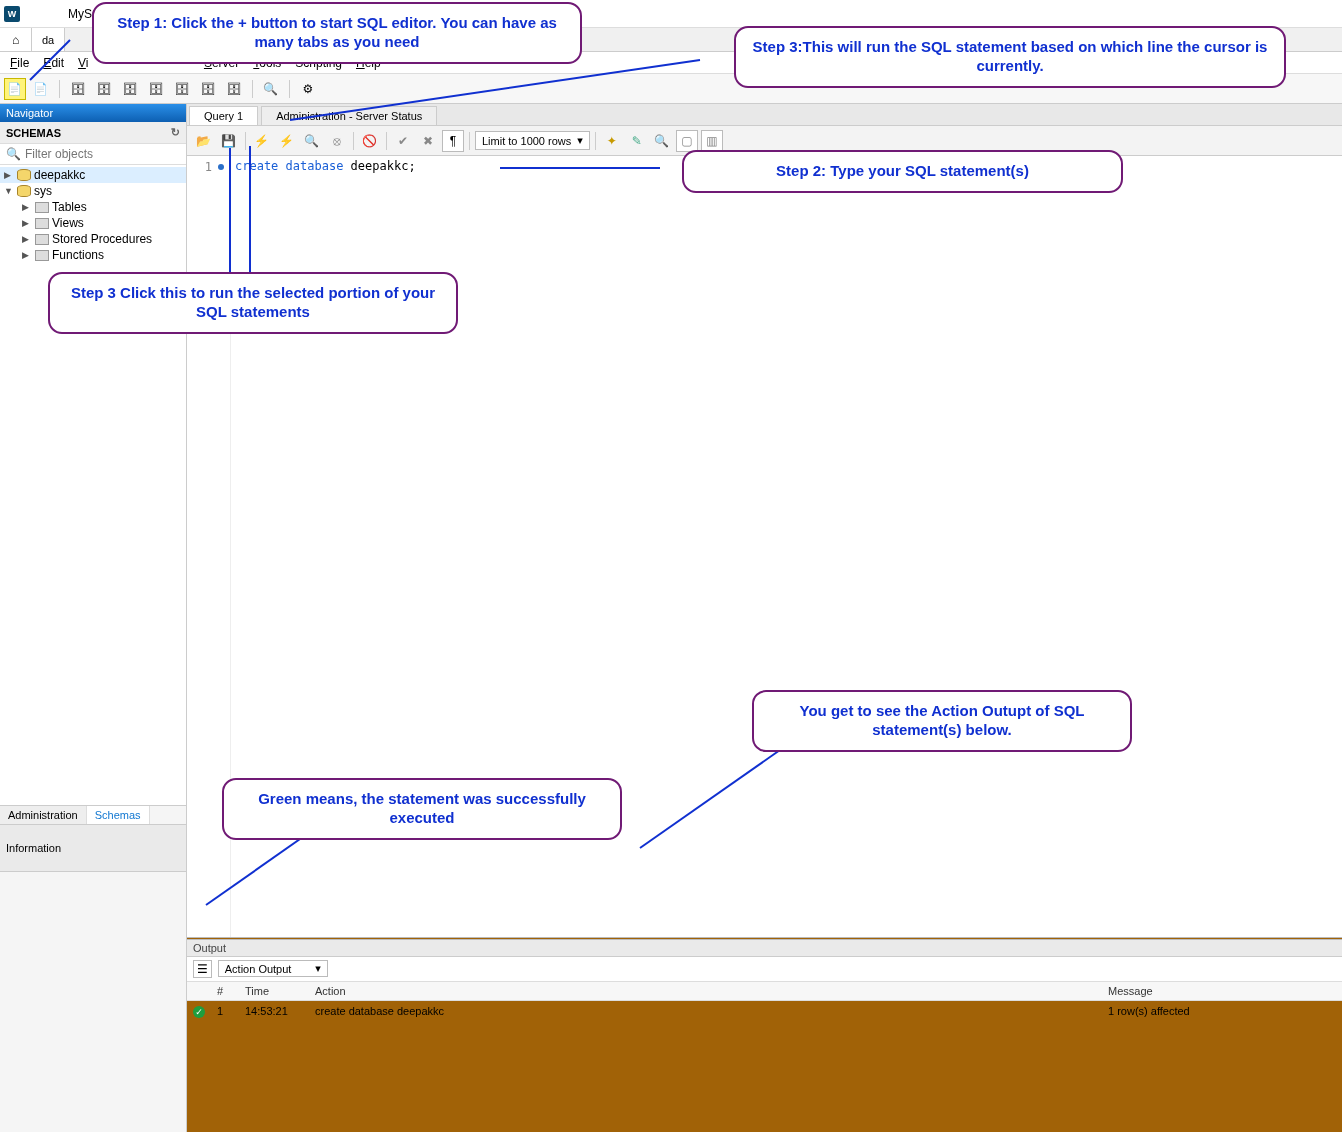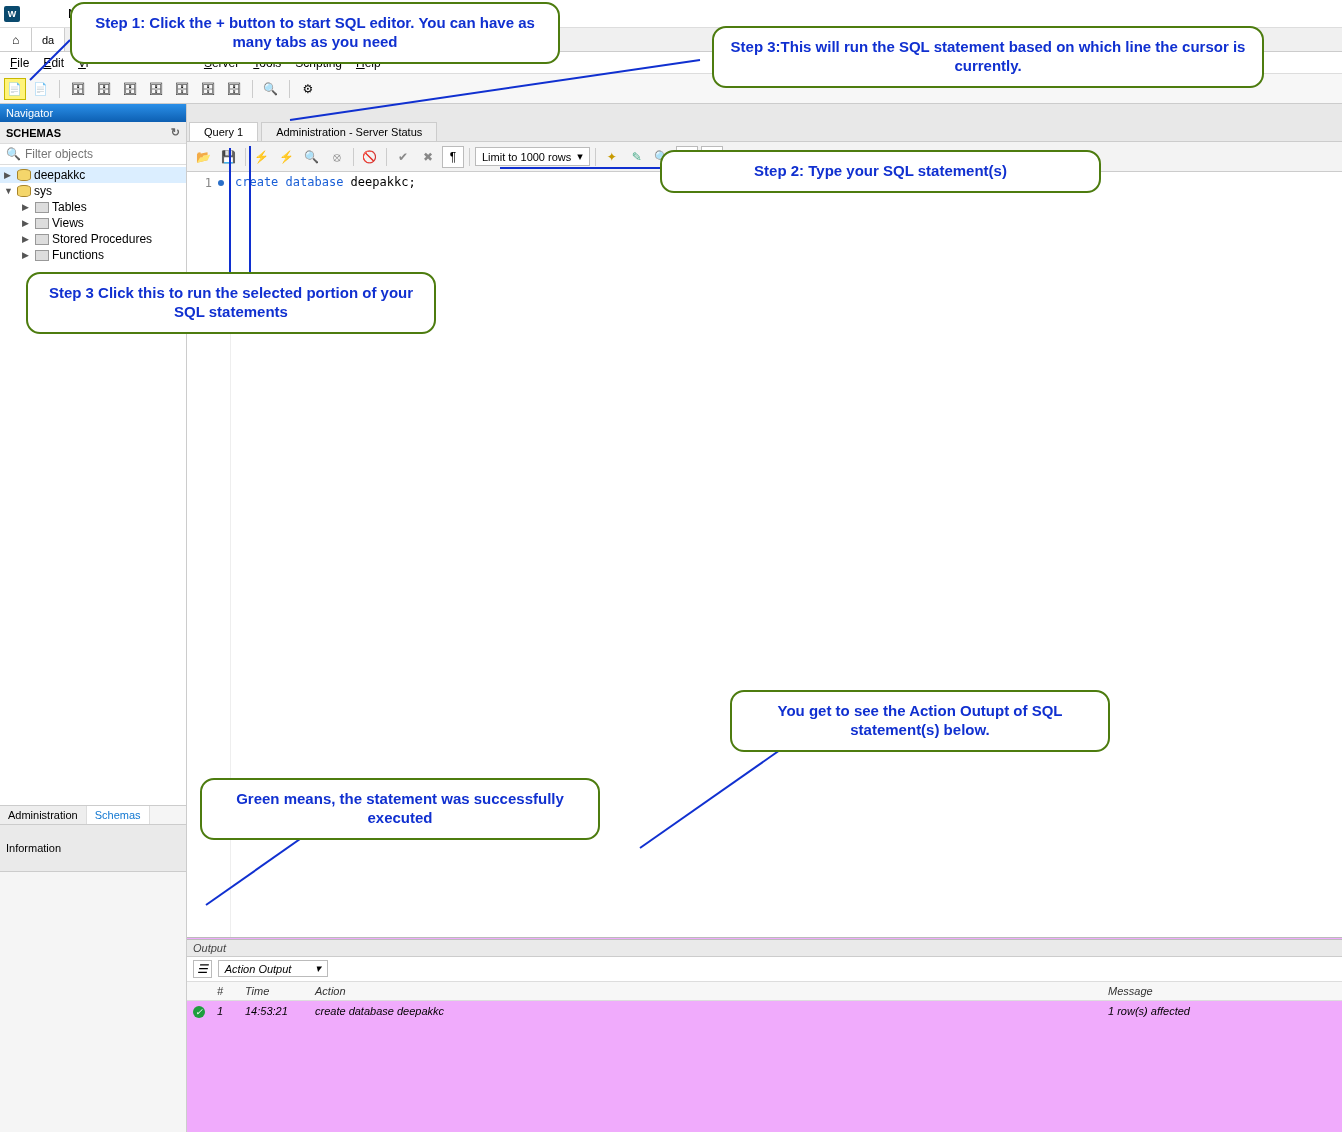--- a/index.html
+++ b/index.html
@@ -168,21 +168,21 @@
   .info-body b { font-weight:bold; }
   .schema-name { color:#0a7a2a; font-weight:bold; }
   
   .editor-area {
     flex:1;
     display:flex;
     flex-direction:column;
     background:#fff;
   }
   .editor-tabs {
-    height:38px;
+    height:22px;
     display:flex;
     align-items:flex-end;
     background:#e8e8e8;
     border-bottom:1px solid #ccc;
     font-size:11px;
   }
   .etab {
     padding:3px 14px;
     background:#fff;
     border:1px solid #ccc;
@@ -238,22 +238,21 @@
     font-family: Consolas, monospace;
     font-size:12px;
     padding:3px 4px;
     white-space: pre;
   }
   .kw { color:#1a5fd6; }
   .ident { color:#000; }
   
   .output-panel {
     border-top:3px double #bbb;
-    background:#f0abfc;
-    font-style:italic;
+    background:#a16207;
   }
   .output-header {
     background:#eaeaea;
     padding:2px 6px;
     font-size:11px;
     color:#444;
     border-bottom:1px solid #ccc;
   }
   .output-toolbar {
     display:flex;align-items:center;gap:6px;
@@ -277,29 +276,30 @@
     background:#f7f7f7;
   }
   .out-table td {
     padding:4px 6px;
   }
   .ok-dot{display:inline-block;width:12px;height:12px;border-radius:50%;background:#1e9e3e;vertical-align:middle;color:#fff;font-size:9px;line-height:12px;text-align:center;}
   
   .callout {
     position:absolute;
     background:#fff;
-    border:2px solid #4d7c0f;
+    border:2px solid #701a75;
     border-radius:14px;
     padding:10px 16px;
     color:#1030d0;
     font-weight:bold;
     font-size:15px;
     text-align:center;
     z-index:50;
     line-height:1.25;
+    margin-left:22px;
   }
   svg.connector {
     position:absolute;
     z-index:40;
     pointer-events:none;
   }
 </style>
 </head>
 <body>
 

